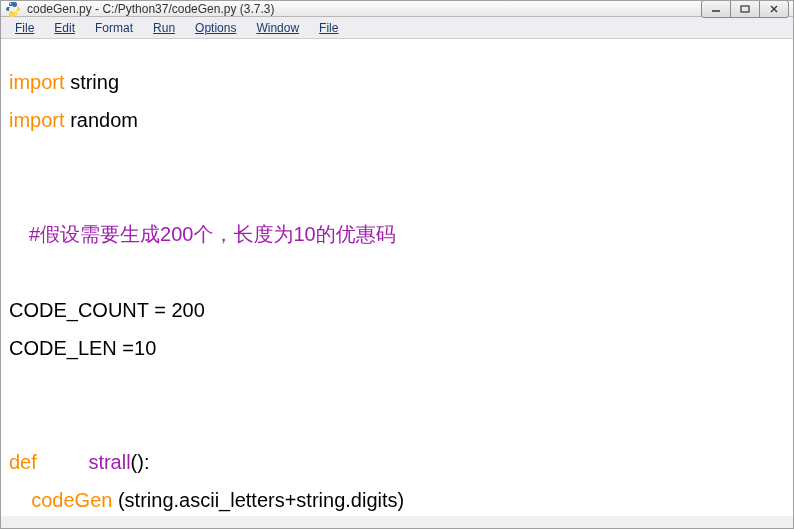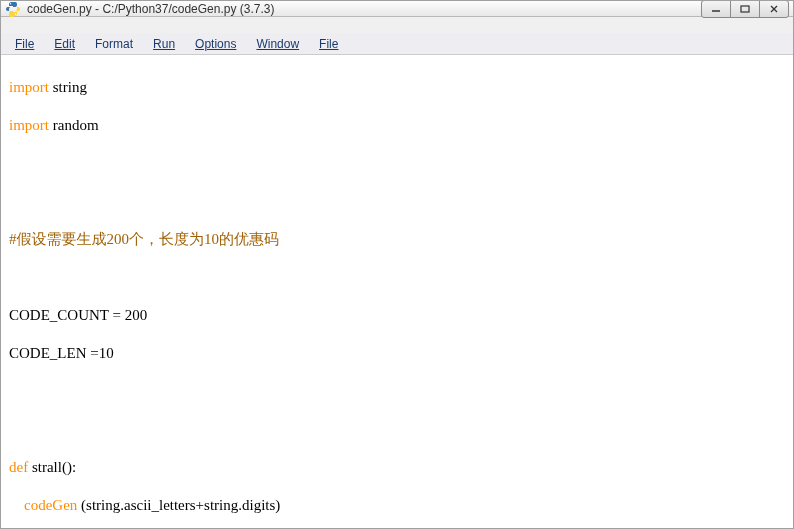--- a/index.html
+++ b/index.html
@@ -51,47 +51,46 @@
     }
     .win-btn:first-child { border-radius: 3px 0 0 3px; }
     .win-btn:last-child { border-radius: 0 3px 3px 0; }
     .menubar {
       height: 22px;
       background: #eeeef2;
       border-bottom: 1px solid #cccccc;
       display: flex;
       align-items: center;
       padding: 0 4px;
-      margin-top: 16px;
     }
     .menu-item {
       padding: 2px 10px;
       font-size: 12px;
       color: #1a3a6e;
       cursor: default;
       text-decoration: underline;
       text-decoration-color: transparent;
     }
     .menu-item .ul { text-decoration: underline; }
     .editor {
       width: 100%;
       height: calc(100% - 50px);
       background: #ffffff;
-      padding: 4px 8px;
-      font-family: Liberation Serif, serif;
-      font-size: 15px;
+      padding: 15px 8px;
+      font-family: Liberation Sans, sans-serif;
+      font-size: 20px;
       line-height: 19px;
       white-space: pre;
       overflow: auto;
       color: #000;
       position: relative;
     }
     .kw { color: #ff8c00; } 
-    .defname { color: #000000; } 
-    .comment { color: #a16207; } 
+    .defname { color: #a21caf; margin-left: 46px; } 
+    .comment { color: #a21caf; margin-left: 20px; } 
     .blank { height: 19px; }
     .watermark {
       position: absolute;
       right: 8px;
       bottom: 4px;
       font-family: "Segoe Script", cursive;
       font-size: 20px;
       color: rgba(200,200,200,0.0);
       pointer-events: none;
     }

